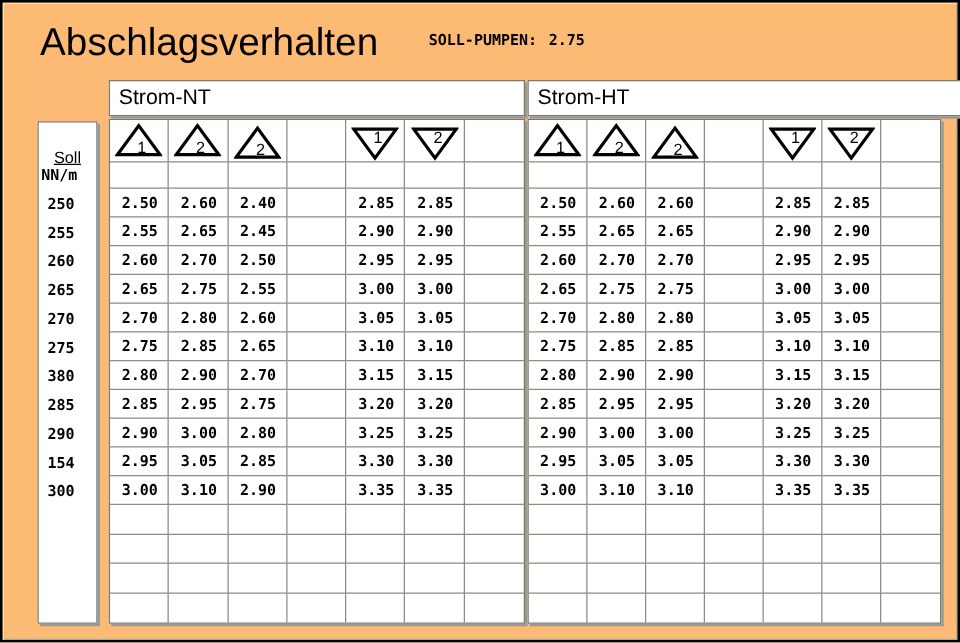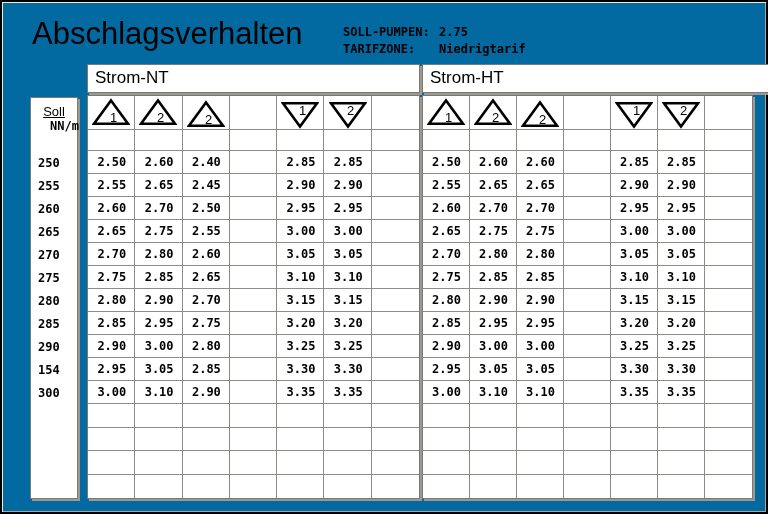--- a/index.html
+++ b/index.html
@@ -6,45 +6,45 @@
   html, body { width: 768px; height: 514px; }
   body {
     font-family: "Liberation Sans", sans-serif;
     background: #d2d0cb;
     position: relative;
     overflow: hidden;
   }
   .window {
     position: absolute; inset: 0;
     border: 2px solid #000;
-    background: #0369a1;
+    background: #fdba74;
     box-shadow: inset 1px 1px 0 #eeece8, inset -1px -1px 0 #a8a6a1;
   }
   .page-title {
     position: absolute; left: 30px; top: 14px;
     font-size: 31px; color: #000; letter-spacing: 0px;
   }
   .info-block {
     position: absolute; left: 318px; top: 22px;
     font-family: "DejaVu Sans Mono", monospace;
     font-weight: bold; font-size: 12px; color: #000; margin-left: 23px;
   }
   .info-row { display: flex; line-height: 17px; }
   .info-label { width: 96px; }
   
   .soll-box {
     position: absolute; left: 28px; top: 95px; width: 48px; height: 402px;
     background: #fff;
     border: 1px solid #7b7a72;
     box-shadow: 2px 2px 0 #9b9993;
   }
-  .soll-title { text-align: center; padding-top: 6px; font-size: 13px; text-decoration: underline; }
+  .soll-title { text-align: center; padding-top: 20px; font-size: 13px; text-decoration: underline; }
   .soll-unit {
     font-family: "DejaVu Sans Mono", monospace; font-weight: bold;
-    font-size: 12px; padding-left: 19px; line-height: 14px;
+    font-size: 12px; padding-left: 2px; line-height: 14px;
   }
   .soll-rows { position: absolute; left: 0; top: 54px; width: 100%; }
   .soll-row {
     height: 23px; line-height: 22px; padding-left: 7px;
     font-family: "DejaVu Sans Mono", monospace; font-weight: bold; font-size: 12px;
   }
   
   .table-header {
     position: absolute; top: 62px; height: 29px;
     background: #fff; border: 1px solid #7b7a72;
@@ -84,38 +84,34 @@
 <body>
 
 <div class="window">
 
   <div class="page-title">Abschlagsverhalten</div>
 
   <div class="info-block">
     <div class="info-row">
       <span class="info-label">SOLL-PUMPEN:</span>
       <span class="info-value">2.75</span>
-    </div>
-    <div class="info-row">
-      <span class="info-label">TARIFZONE:</span>
-      <span class="info-value">Niedrigtarif</span>
     </div>
   </div>
 
   <div class="soll-box">
     <div class="soll-title">Soll</div>
     <div class="soll-unit">NN/m</div>
     <div class="soll-rows" id="soll-rows">
         <div class="soll-row">250</div>
         <div class="soll-row">255</div>
         <div class="soll-row">260</div>
         <div class="soll-row">265</div>
         <div class="soll-row">270</div>
         <div class="soll-row">275</div>
-        <div class="soll-row">280</div>
+        <div class="soll-row">380</div>
         <div class="soll-row">285</div>
         <div class="soll-row">290</div>
         <div class="soll-row">154</div>
         <div class="soll-row">300</div>
       </div>
   </div>
 
   <div class="table-header nt">Strom-NT</div>
   <div class="table-header ht">Strom-HT</div>
 

